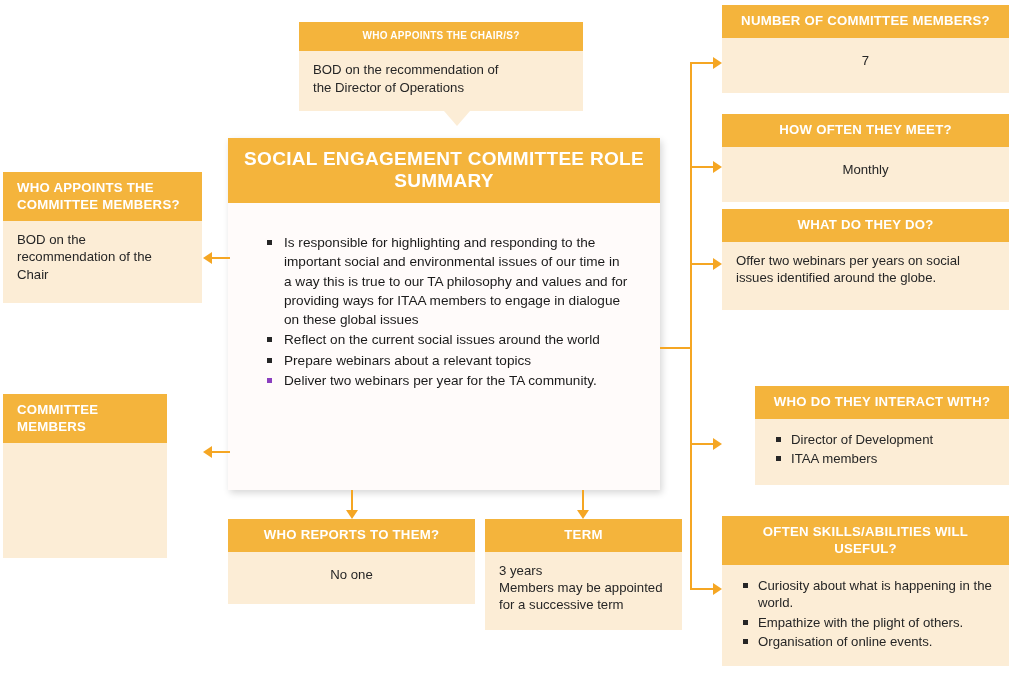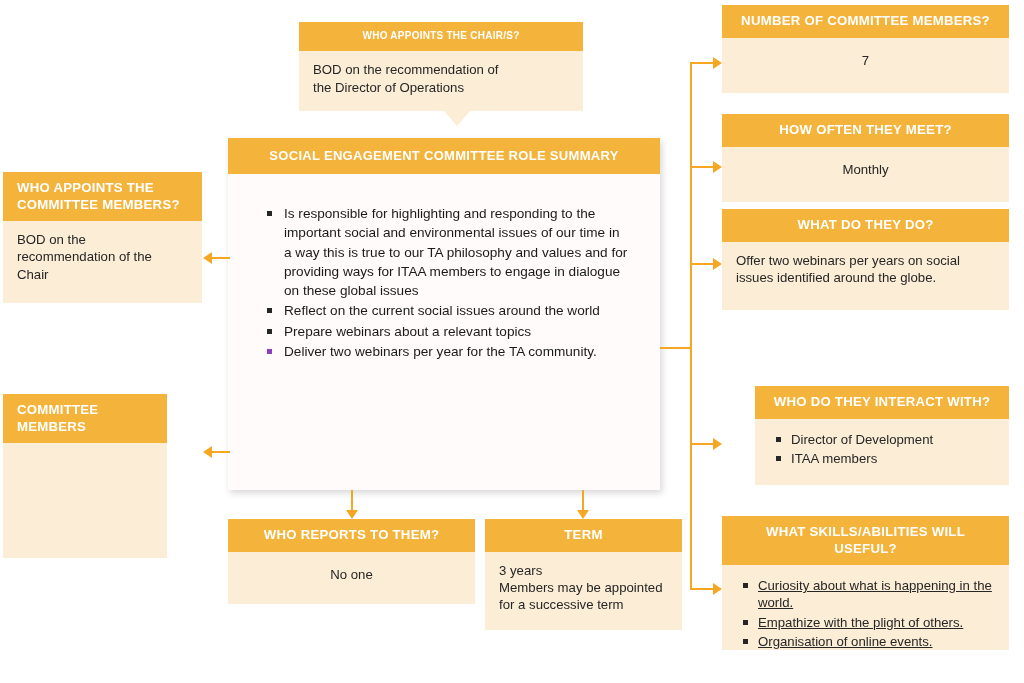--- a/index.html
+++ b/index.html
@@ -78,21 +78,21 @@
     width: 432px;
     height: 352px;
     background: #FFFBFA;
     box-shadow: 2px 3px 7px rgba(0,0,0,0.16);
     box-sizing: border-box;
   }
   #main-box .main-head {
     background: #F4B43C;
     color: #ffffff;
     font-weight: bold;
-    font-size: 13px;
+    font-size: 19px;
     letter-spacing: 0.3px;
     text-align: center;
     padding: 10px 8px 11px 8px;
   }
   #main-box .main-body {
     padding: 14px 14px 0 14px;
     font-size: 13.6px;
     line-height: 1.42;
     color: #1a1a1a;
   }
@@ -240,24 +240,24 @@
     <div class="card-body" style="height:66px;">
       <ul>
         <li>Director of Development</li>
         <li>ITAA members</li>
       </ul>
     </div>
   </div>
 
   <div class="card" style="left:722px; top:516px; width:287px;">
     <div class="card-head">
-      <div>WHAT SKILLS/ABILITIES WILL</div>
+      <div>OFTEN SKILLS/ABILITIES WILL</div>
       <div>USEFUL?</div>
     </div>
-    <div class="card-body" style="height:85px;text-decoration:underline;">
+    <div class="card-body" style="height:101px;">
       <ul>
         <li>Curiosity about what is happening in the world.</li>
         <li>Empathize with the plight of others.</li>
         <li>Organisation of online events.</li>
       </ul>
     </div>
   </div>
 
   <div class="card" style="left:228px; top:519px; width:247px;">
     <div class="card-head">WHO REPORTS TO THEM?</div>

